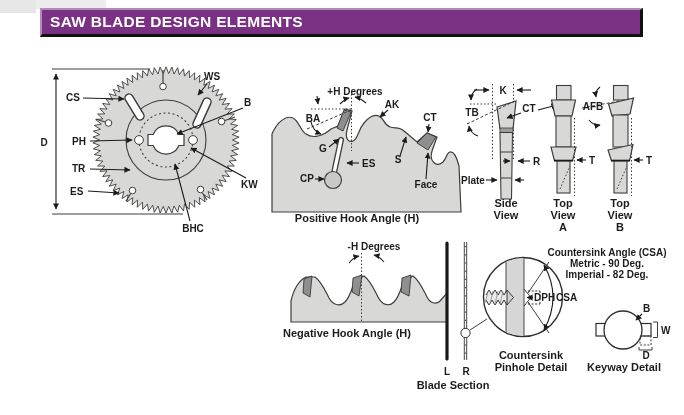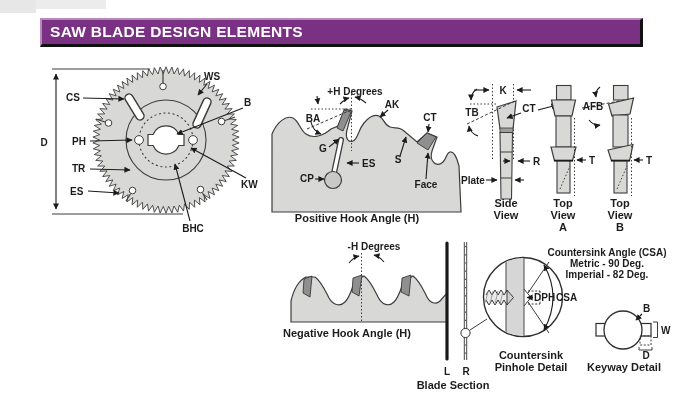--- a/index.html
+++ b/index.html
@@ -4,21 +4,21 @@
 <style>
   html,body{margin:0;padding:0;}
   body{
     width:684px;height:415px;position:relative;overflow:hidden;
     background:#ffffff;font-family:"Liberation Sans",sans-serif;
   }
   .stage{position:absolute;inset:0;}
   .top-strip{position:absolute;left:0;top:0;width:106px;height:9px;background:#ececec;}
   .top-strip2{position:absolute;left:0;top:0;width:36px;height:13px;background:#e7e7e7;}
   .banner{
-    position:absolute;left:40px;top:18px;width:598px;height:24px;
+    position:absolute;left:40px;top:8px;width:598px;height:24px;
     background:#7a3183;
     border-top:2px solid #b58ab9;border-left:2px solid #b58ab9;
     border-right:3px solid #111;border-bottom:3px solid #111;
     display:flex;align-items:center;
   }
   .banner span{
     color:#ffffff;font-weight:bold;font-size:15.5px;letter-spacing:.3px;
     padding-left:8px;white-space:nowrap;
   }
   svg{position:absolute;left:0;top:0;}

